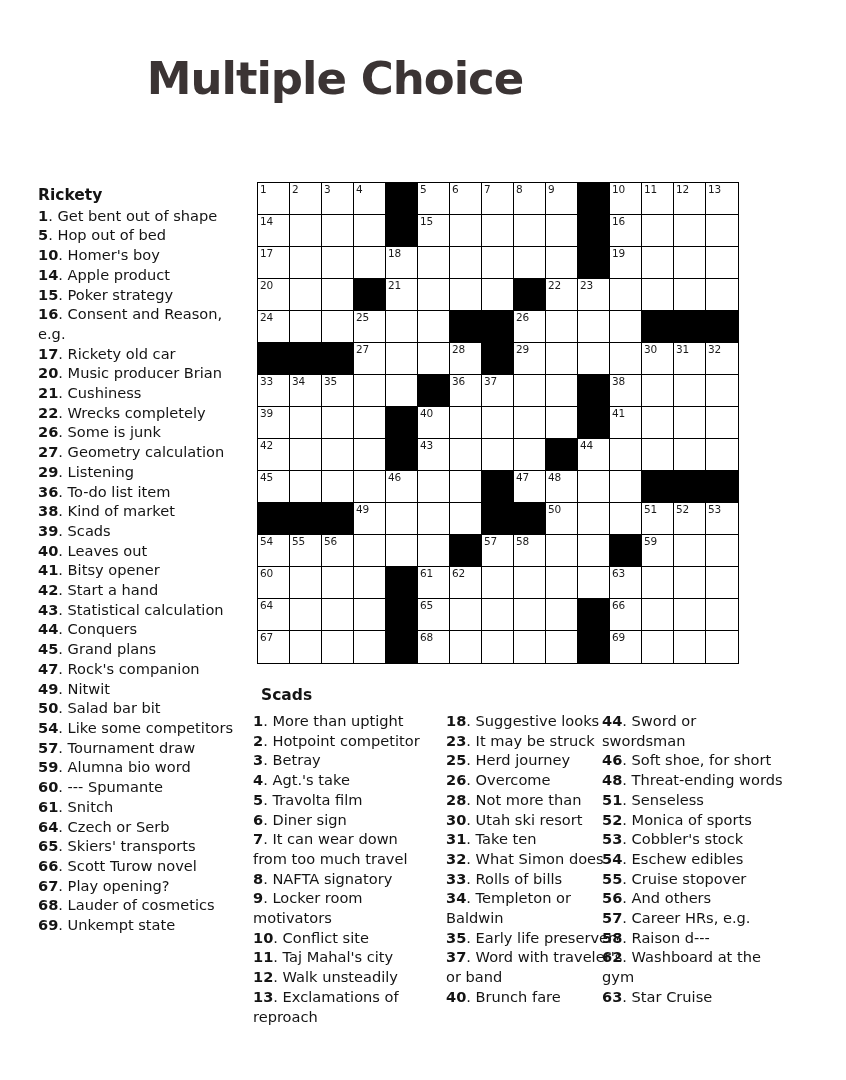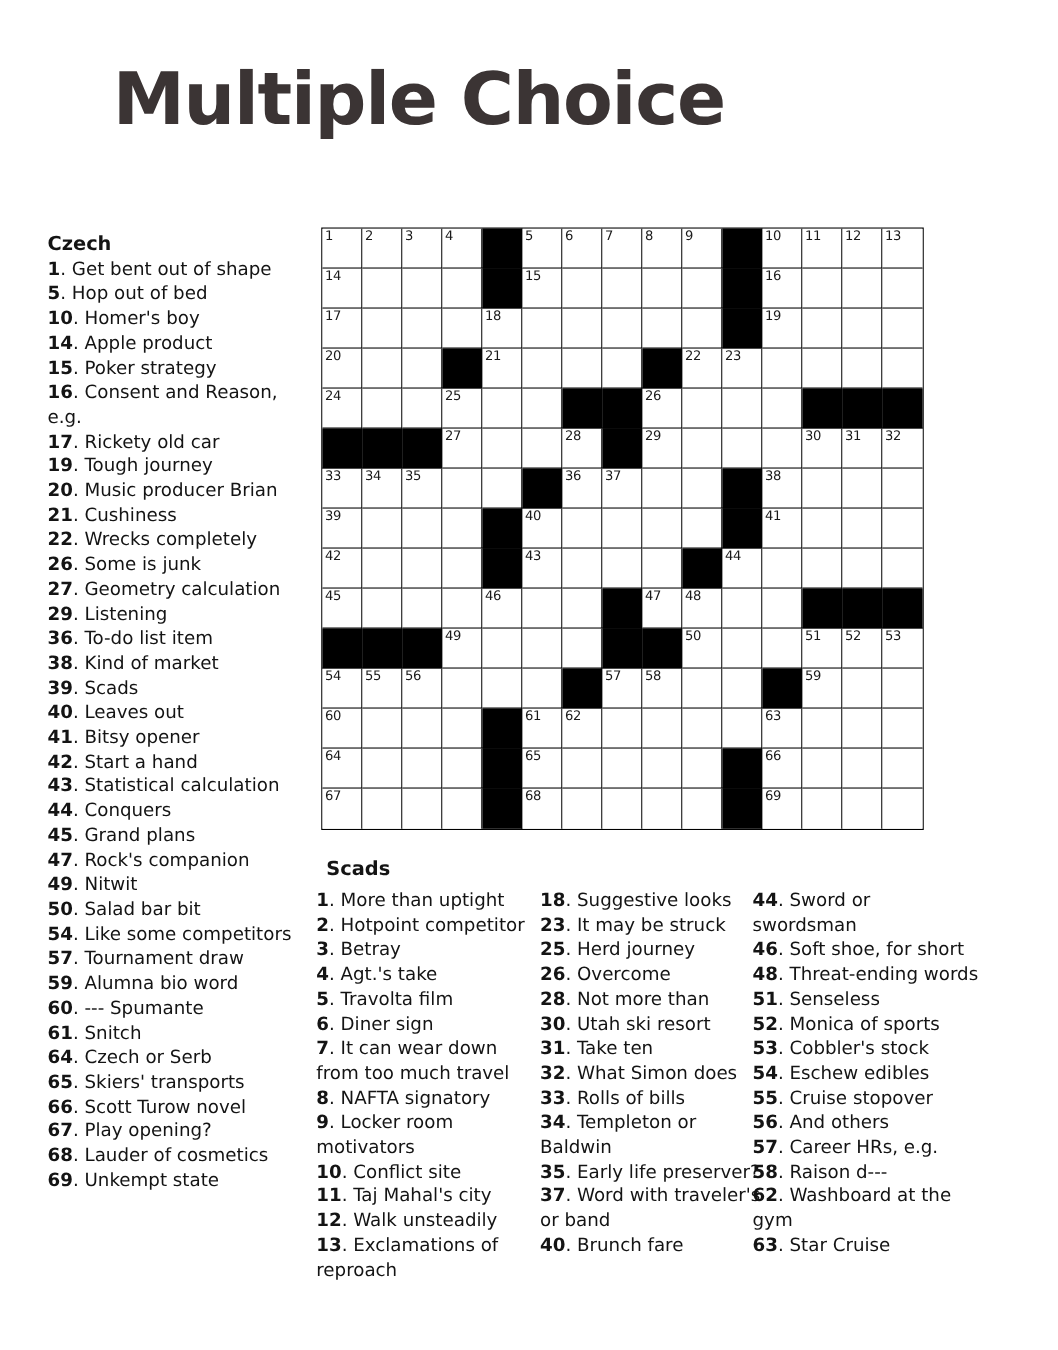--- a/index.html
+++ b/index.html
@@ -2,31 +2,31 @@
 <html style="--page-bg: #ffffff; --title-text: #3b3434; --body-text: #141414; --grid-lines: #000000; --black-square: #000000;"><head>
 <meta charset="utf-8">
 <style>
   html,body{margin:0;padding:0;background:#fff;}
   .page{
     position:relative;width:846px;height:1080px;background:var(--page-bg,#fff);
     font-family:"DejaVu Sans",sans-serif;color:var(--body-text,#141414);overflow:hidden;
   }
   .title{
     position:absolute;left:0;top:44px;width:670px;text-align:center;
-    font-size:58px;line-height:70px;font-weight:bold;letter-spacing:-1px;
+    font-size:45px;line-height:70px;font-weight:bold;letter-spacing:-1px;
     color:var(--title-text,#3b3434);
   }
   .clue-panel{font-size:14.6px;line-height:19.7px;color:var(--body-text,#141414);}
   .panel-header{font-weight:bold;font-size:15.5px;}
   .clue .cn{font-weight:bold;}
   .across-panel{position:absolute;left:38px;top:186px;width:214px;}
   .down-header{position:absolute;left:261px;top:686px;}
   .down-col{position:absolute;top:711px;width:182px;}
   .down-col-1{left:253px;}
-  .down-col-2{left:432px;}
+  .down-col-2{left:446px;}
   .down-col-3{left:602px;}
   .grid{
     position:absolute;left:257px;top:182px;
     display:grid;grid-template-columns:repeat(15,32px);grid-auto-rows:32px;
     border:1px solid var(--grid-lines,#000);width:max-content;background:#fff;
   }
   .cell{
     box-sizing:border-box;position:relative;
     border-right:1px solid var(--grid-lines,#000);
     border-bottom:1px solid var(--grid-lines,#000);
@@ -41,30 +41,29 @@
   }
 </style>
 </head>
 <body>
 
 <div class="page">
 
   <div class="title">Multiple Choice</div>
 
   <div class="clue-panel across-panel">
-    <div class="panel-header">Czech</div>
+    <div class="panel-header">Rickety</div>
     <div>
         <div class="clue"><span class="cn">1</span>. Get bent out of shape</div>
         <div class="clue"><span class="cn">5</span>. Hop out of bed</div>
         <div class="clue"><span class="cn">10</span>. Homer's boy</div>
         <div class="clue"><span class="cn">14</span>. Apple product</div>
         <div class="clue"><span class="cn">15</span>. Poker strategy</div>
         <div class="clue"><span class="cn">16</span>. Consent and Reason, e.g.</div>
         <div class="clue"><span class="cn">17</span>. Rickety old car</div>
-        <div class="clue"><span class="cn">19</span>. Tough journey</div>
         <div class="clue"><span class="cn">20</span>. Music producer Brian</div>
         <div class="clue"><span class="cn">21</span>. Cushiness</div>
         <div class="clue"><span class="cn">22</span>. Wrecks completely</div>
         <div class="clue"><span class="cn">26</span>. Some is junk</div>
         <div class="clue"><span class="cn">27</span>. Geometry calculation</div>
         <div class="clue"><span class="cn">29</span>. Listening</div>
         <div class="clue"><span class="cn">36</span>. To-do list item</div>
         <div class="clue"><span class="cn">38</span>. Kind of market</div>
         <div class="clue"><span class="cn">39</span>. Scads</div>
         <div class="clue"><span class="cn">40</span>. Leaves out</div>

